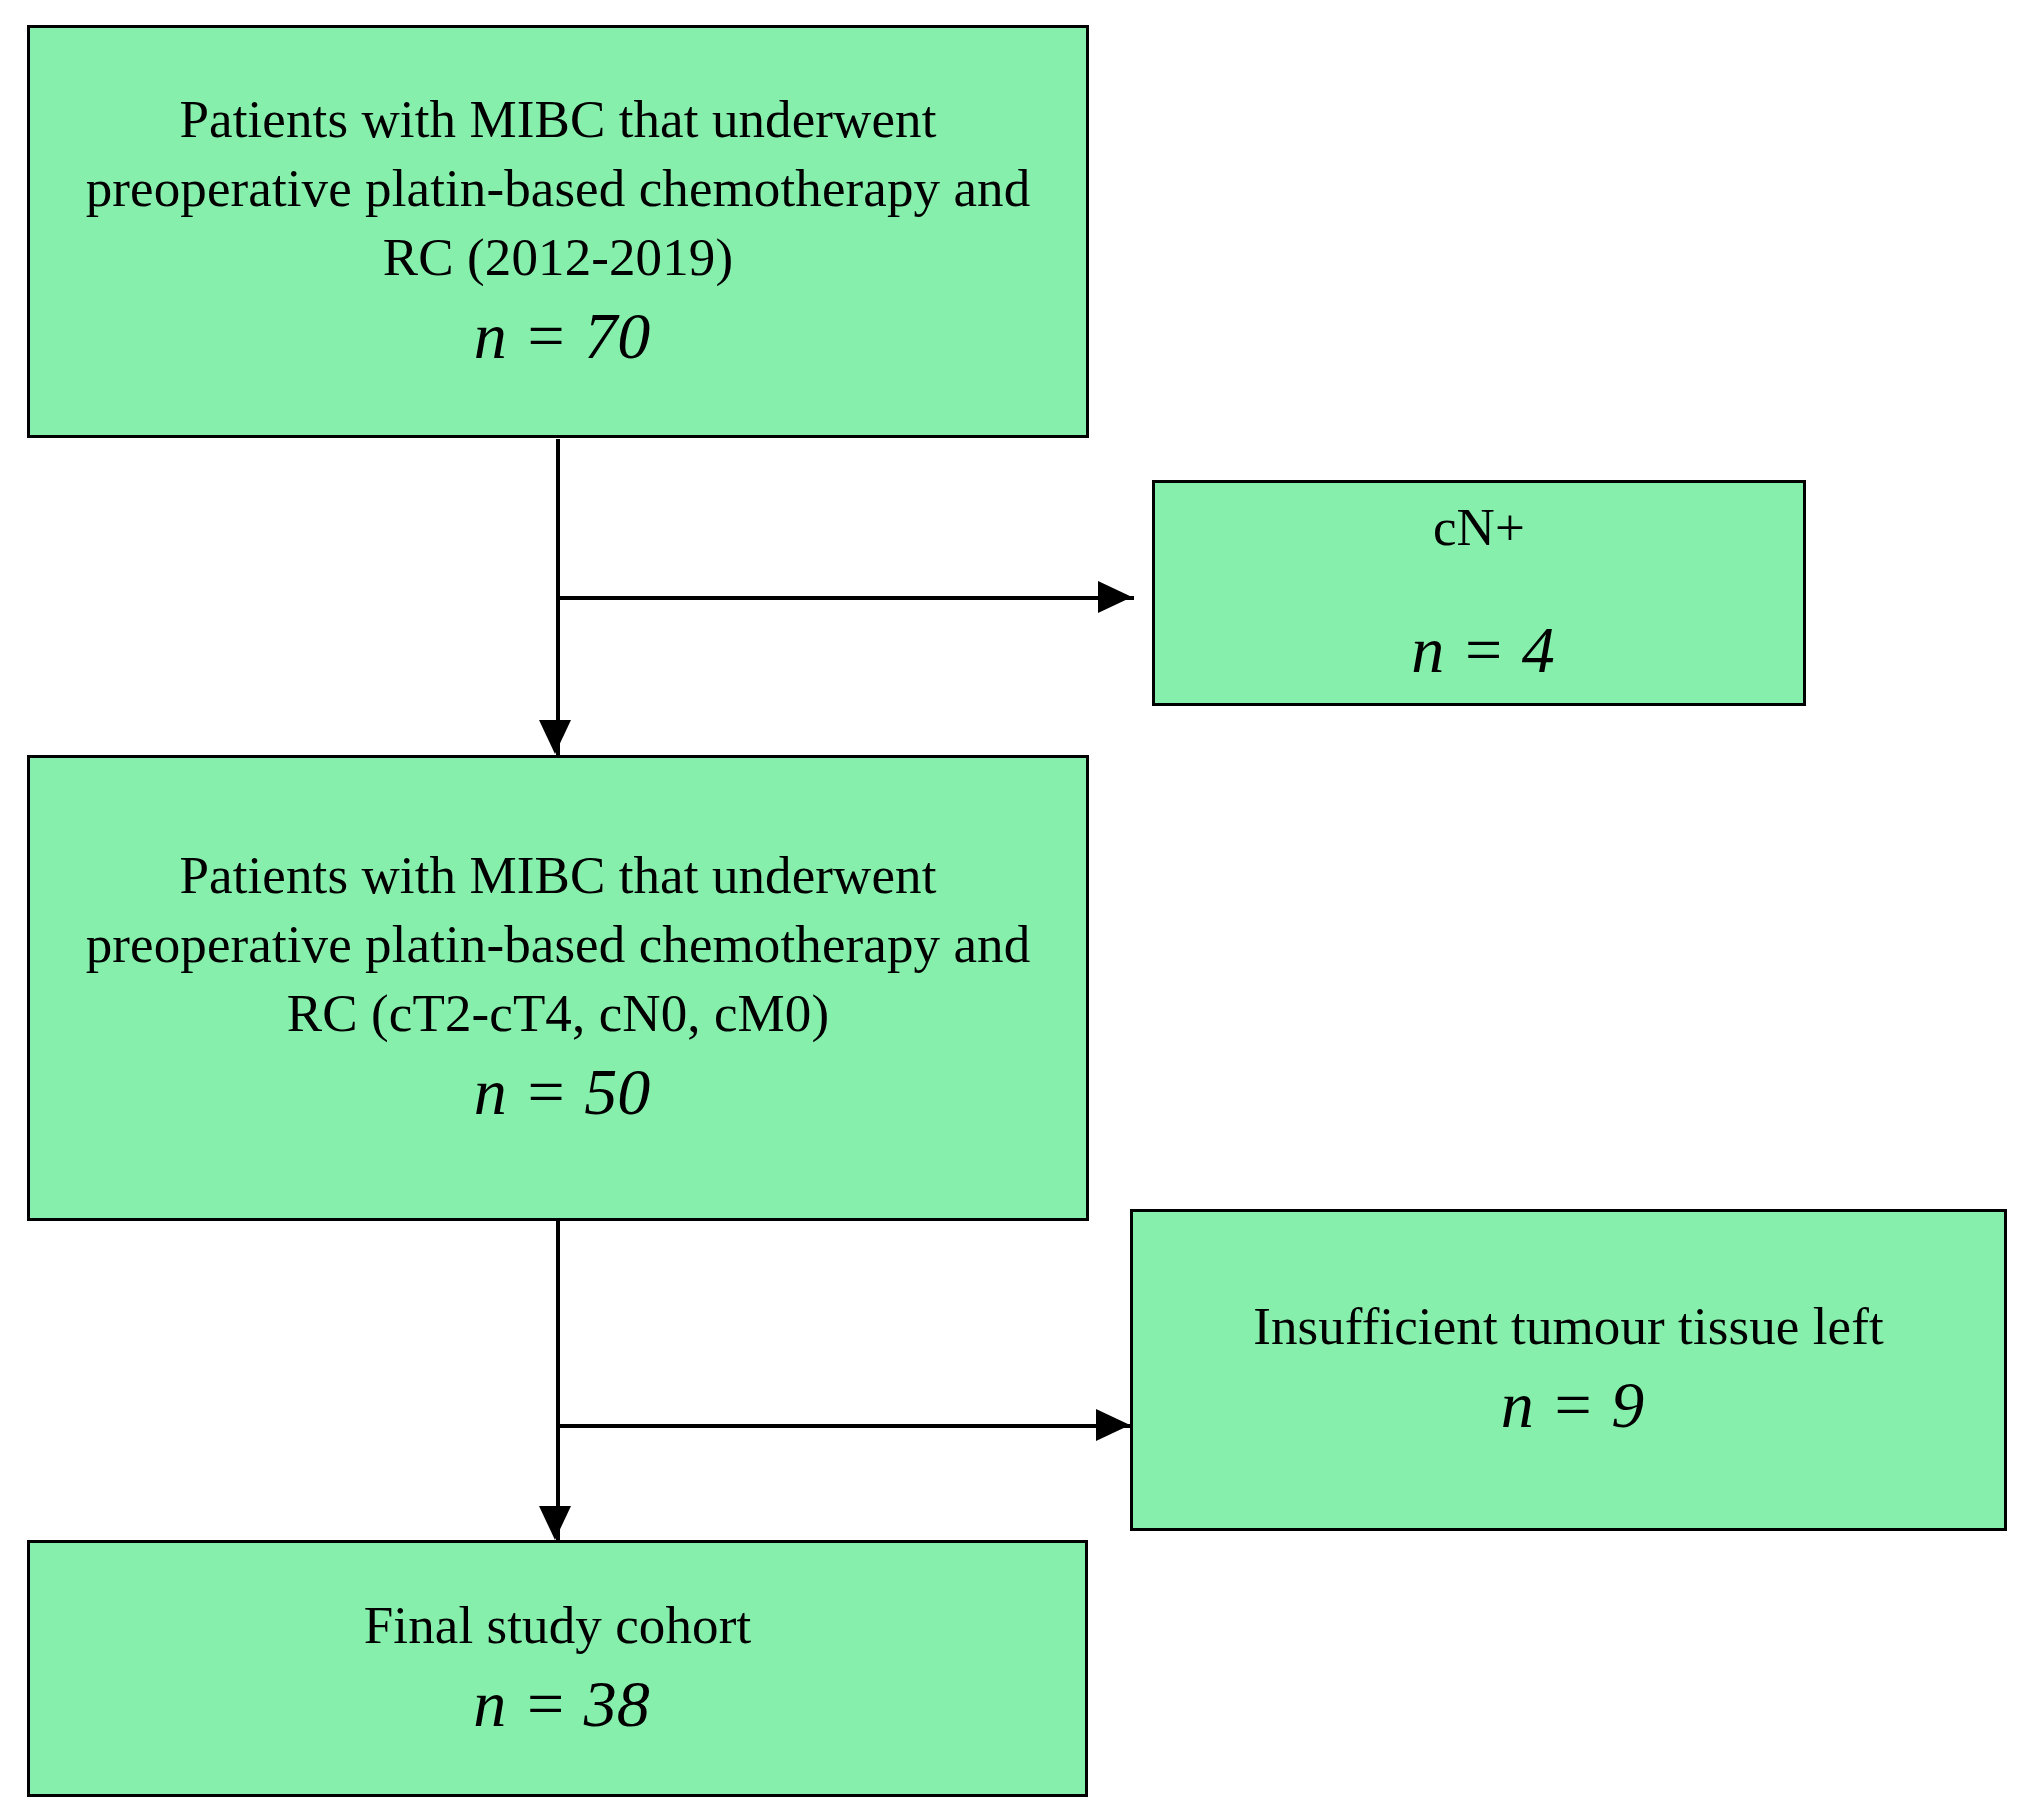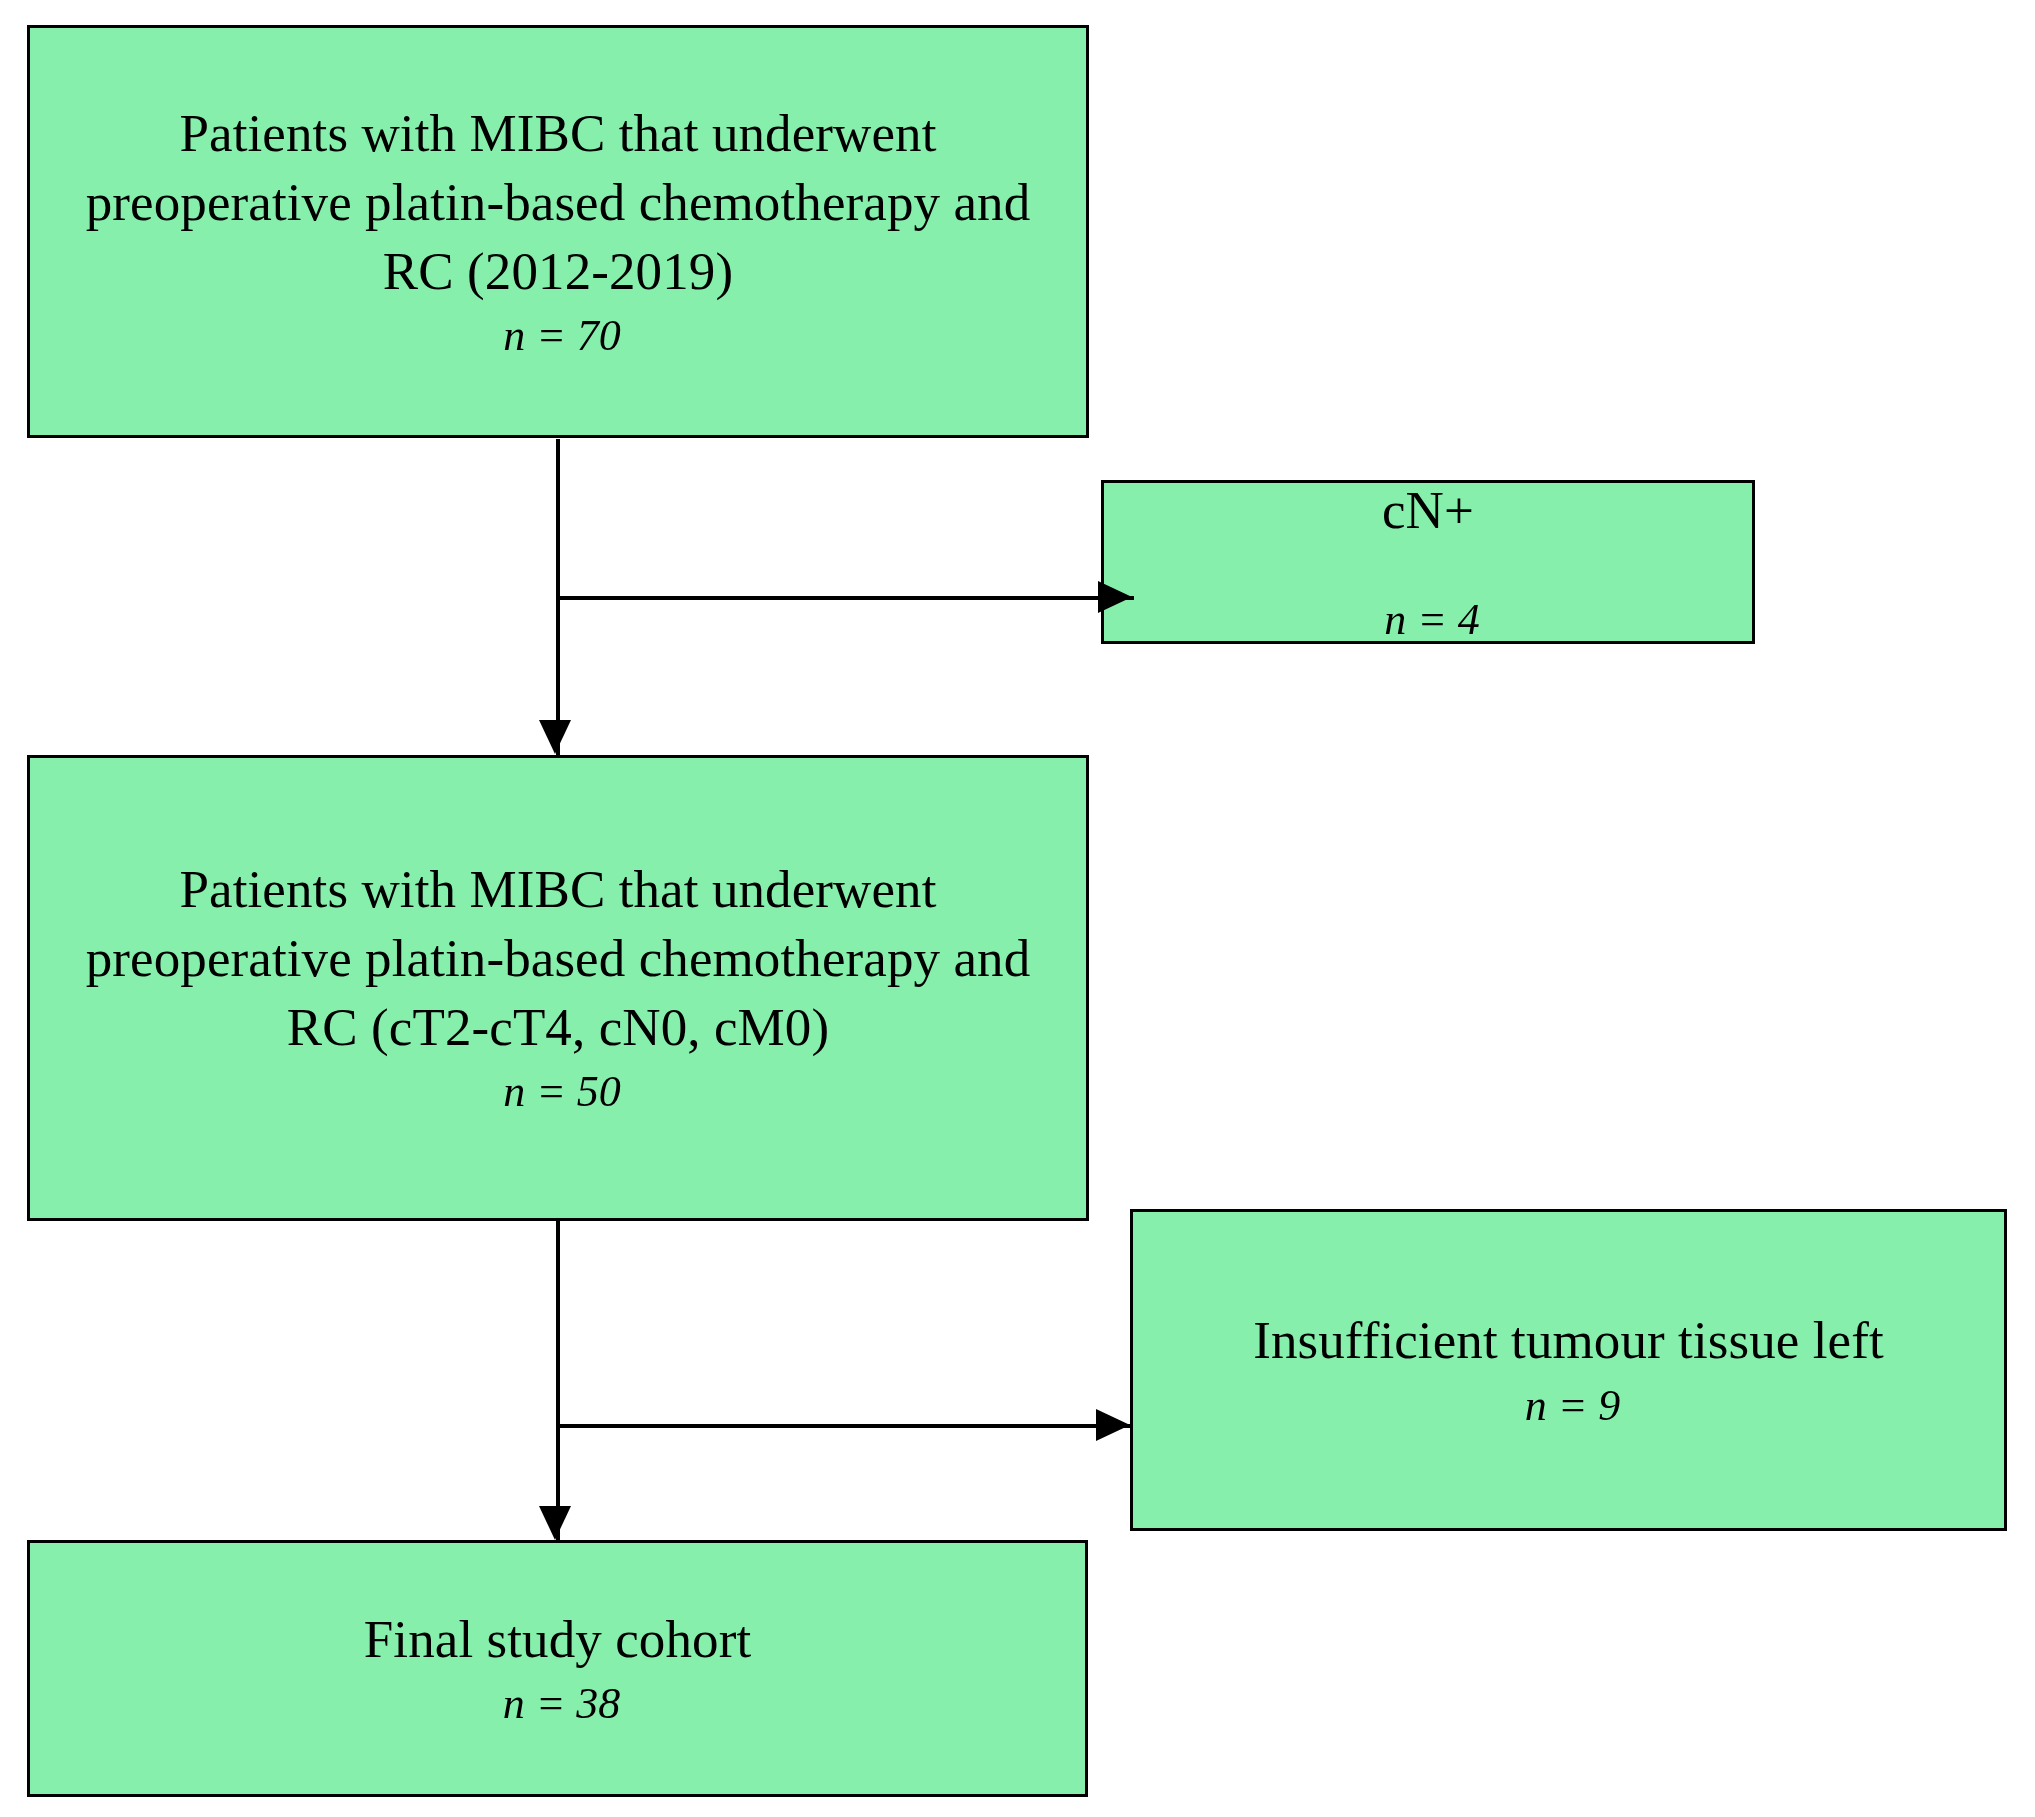--- a/index.html
+++ b/index.html
@@ -28,21 +28,21 @@
     color: #000000;
   }
   .box-text {
     font-size: 53px;
     line-height: 1.30;
     letter-spacing: 0.1px;
     padding: 0 25.4px;
     white-space: pre-line;
   }
   .box-n {
-    font-size: 44px;
+    font-size: 66px;
     font-style: italic;
     line-height: 1.30;
     margin-top: 1.3px;
     margin-left: 8px;
   }
   
   .v-line {
     position: absolute;
     width: 3.8px;
     background: #000000;
@@ -72,21 +72,21 @@
 </head>
 <body>
 
 <div id="canvas">
 
   <div class="flow-box" style="left:27px; top:25.4px; width:1062px; height:413px;">
     <div class="box-text">Patients with MIBC that underwent preoperative platin-based chemotherapy and RC (2012-2019)</div>
     <div class="box-n">n = 70</div>
   </div>
 
-  <div class="flow-box" style="left:1101px; top:480px; width:654px; height:164px;gap:44px;">
+  <div class="flow-box" style="left:1152px; top:480px; width:654px; height:226px;gap:44px;">
     <div class="box-text">cN+</div>
     <div class="box-n">n = 4</div>
   </div>
 
   <div class="flow-box" style="left:27px; top:755px; width:1062px; height:466px;">
     <div class="box-text">Patients with MIBC that underwent preoperative platin-based chemotherapy and RC (cT2-cT4, cN0, cM0)</div>
     <div class="box-n">n = 50</div>
   </div>
 
   <div class="flow-box" style="left:1130px; top:1209px; width:877px; height:322px;">

